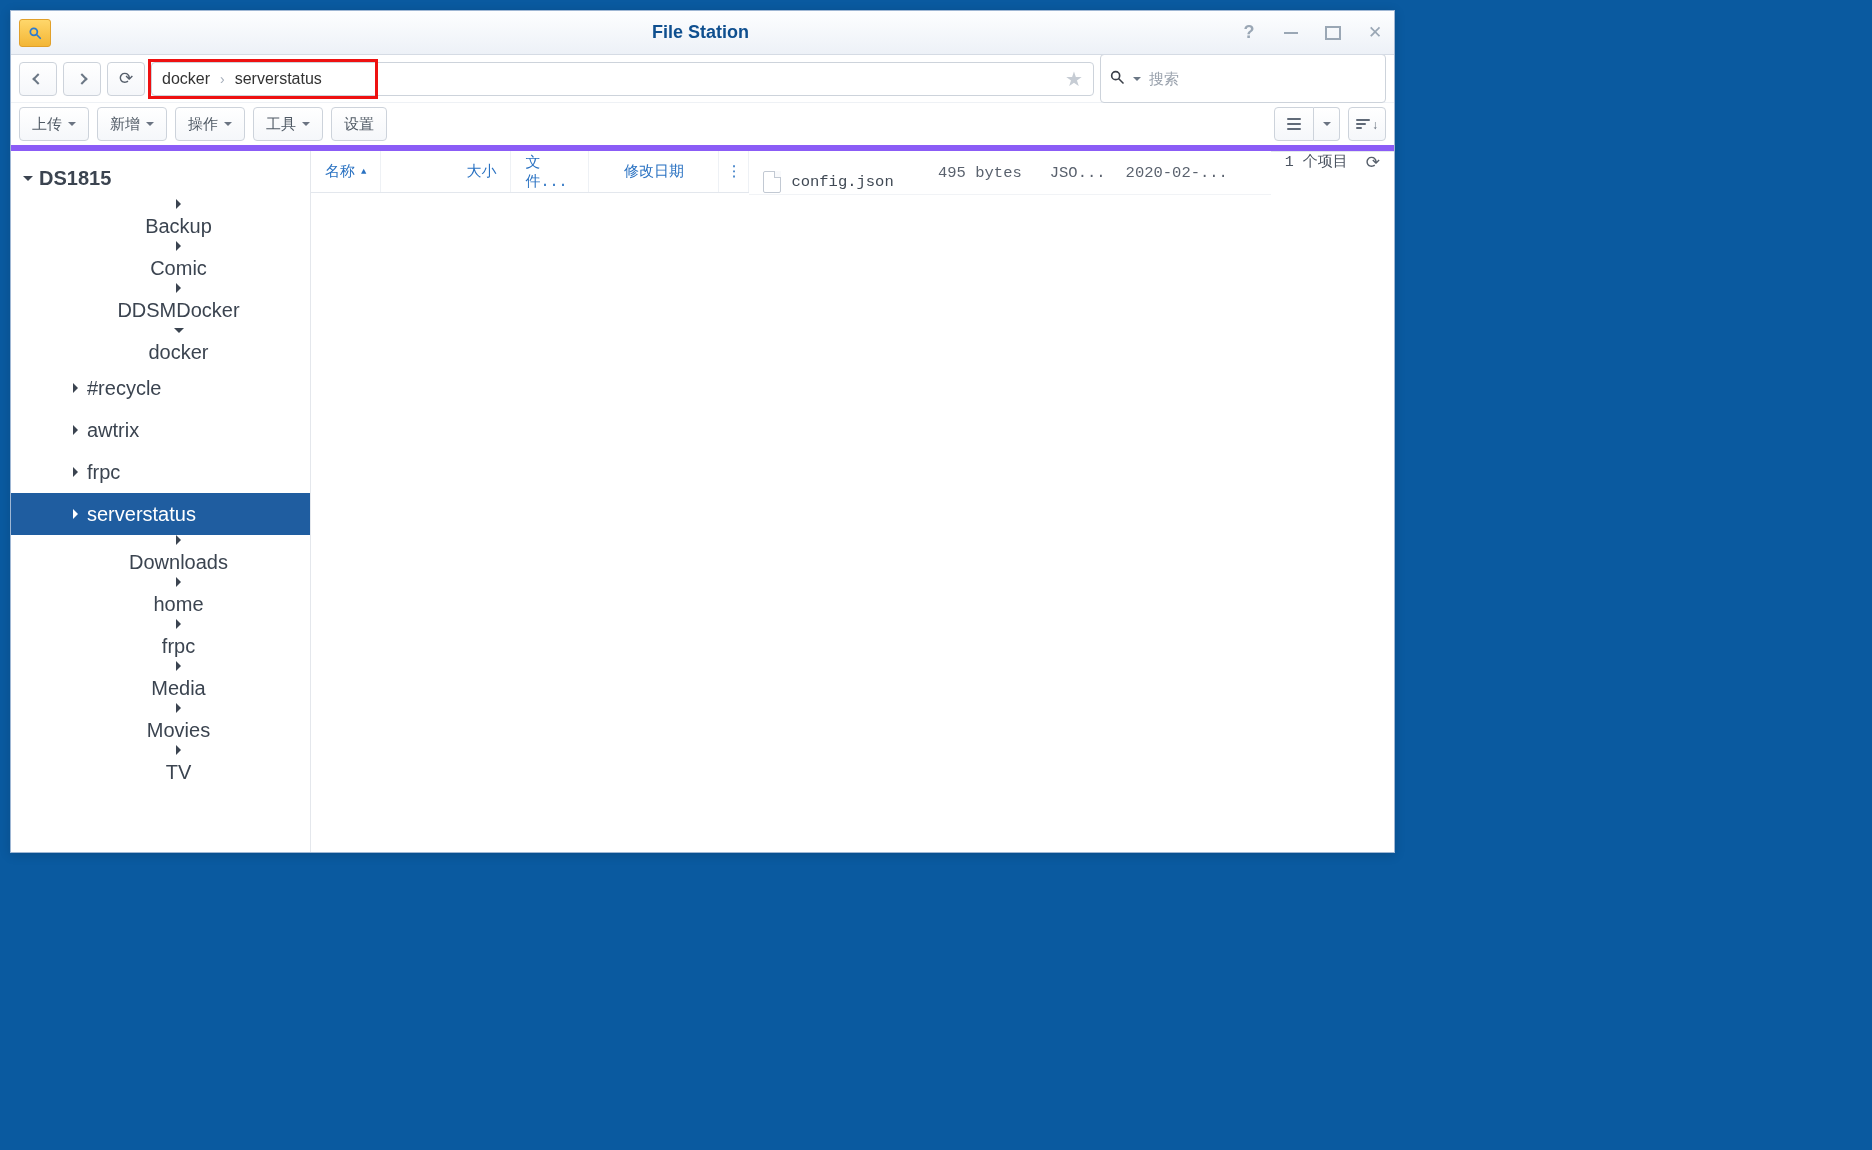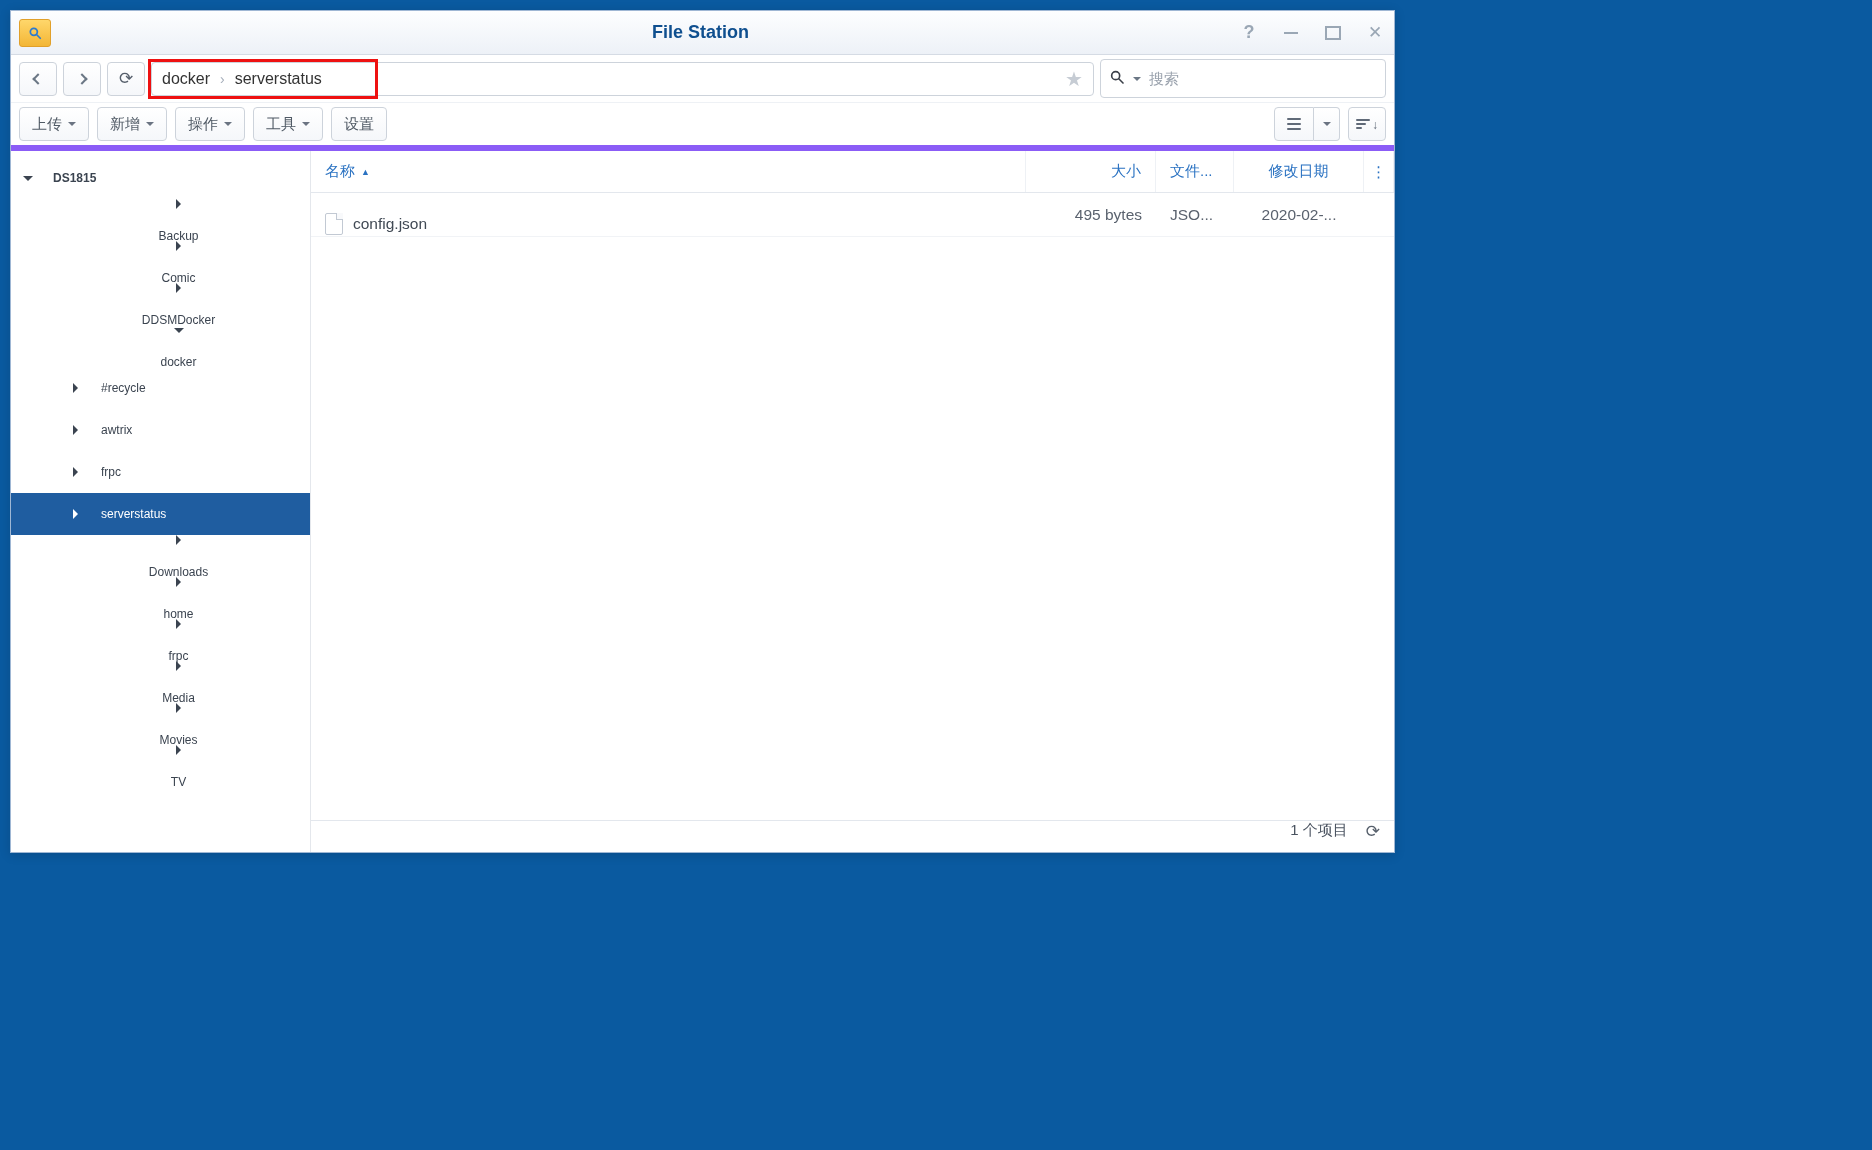--- a/index.html
+++ b/index.html
@@ -88,21 +88,21 @@
     position: relative;
   }
   .breadcrumb .sep { color:#a5aeba; font-size: 14px; }
   .breadcrumb .star { margin-left:auto; color:#c6ccd4; font-size:20px; cursor:pointer; }
   .highlight-redbox {
     position:absolute; top:-4px; left:-4px; width: 230px; height: calc(100% + 8px);
     border: 3px solid #e11; pointer-events:none;
   }
 
   .searchbox {
-    width: 286px; height:39px;
+    width: 286px; height:49px;
     border:1px solid #cdd3db; border-radius:4px; background:#fff;
     display:flex; align-items:center; padding:0 8px; gap:8px; color:#333;
   }
   .searchbox .mag { font-weight:700; }
   .searchbox .ddarrow { width:0;height:0;border:4px solid transparent; border-top-color:#6b7785; margin-top:4px; }
   .searchbox input { border:none; outline:none; width:100%; font-size:15px; color:#333; }
   .searchbox input::placeholder{ color:#9aa2ad; }
 
   .toolbar2 {
     height: 48px;
@@ -135,33 +135,33 @@
     border-right: 1px solid #e4e7ec;
     overflow-y:auto;
     padding: 6px 0 6px 0;
     position:relative;
   }
   .sidebar::-webkit-scrollbar{width:10px;}
   .sidebar::-webkit-scrollbar-thumb{background:#c9d0da;border-radius:5px;}
   .tree { list-style:none; }
   .tree-item {
     height:42px; display:flex; align-items:center;
-    padding-left: 12px; gap:20px; cursor:pointer;
-    color:#3b4450; font-size:12px;text-align:right;
+    padding-left: 12px; gap:6px; cursor:pointer;
+    color:#3b4450; font-size:20px;text-align:right;
   }
   .tree-item.level-1 { padding-left: 36px; flex-direction: column; }
   .tree-item.level-2 { padding-left: 60px; }
   .tree-item.selected { background:#1f5da0; color:#fff; }
   .tree-item .twisty { width:10px;height:10px;display:inline-flex;align-items:center;justify-content:center; }
   .twisty.expanded::before { content:''; width:0;height:0;border:5px solid transparent;border-top-color:currentColor; position:relative; top:3px; }
   .twisty.collapsed::before { content:''; width:0;height:0;border:5px solid transparent;border-left-color:currentColor; position:relative; left:2px; }
   .tree-item.root { font-weight:700; }
 
   
-  .content { flex:1; display:flex; flex-direction:column; min-width:0; }
+  .content { flex:1; display:flex; flex-direction:row; min-width:0;font-family:Liberation Mono, monospace; }
   .list-header {
     height:42px; display:flex; align-items:stretch;
     border-bottom:1px solid #e3e7ed; color:#2a72c2; font-size:15px;
   }
   .list-header .col { display:flex; align-items:center; padding:0 14px; border-right:1px solid #eef1f5; cursor:pointer; }
   .col-name { flex:1; }
   .col-size { width:130px; justify-content:flex-end; }
   .col-type { width:78px; }
   .col-date { width:130px; justify-content:center;text-align:right; }
   .col-menu { width:30px; justify-content:center; color:#2a72c2; border-right:none; }

